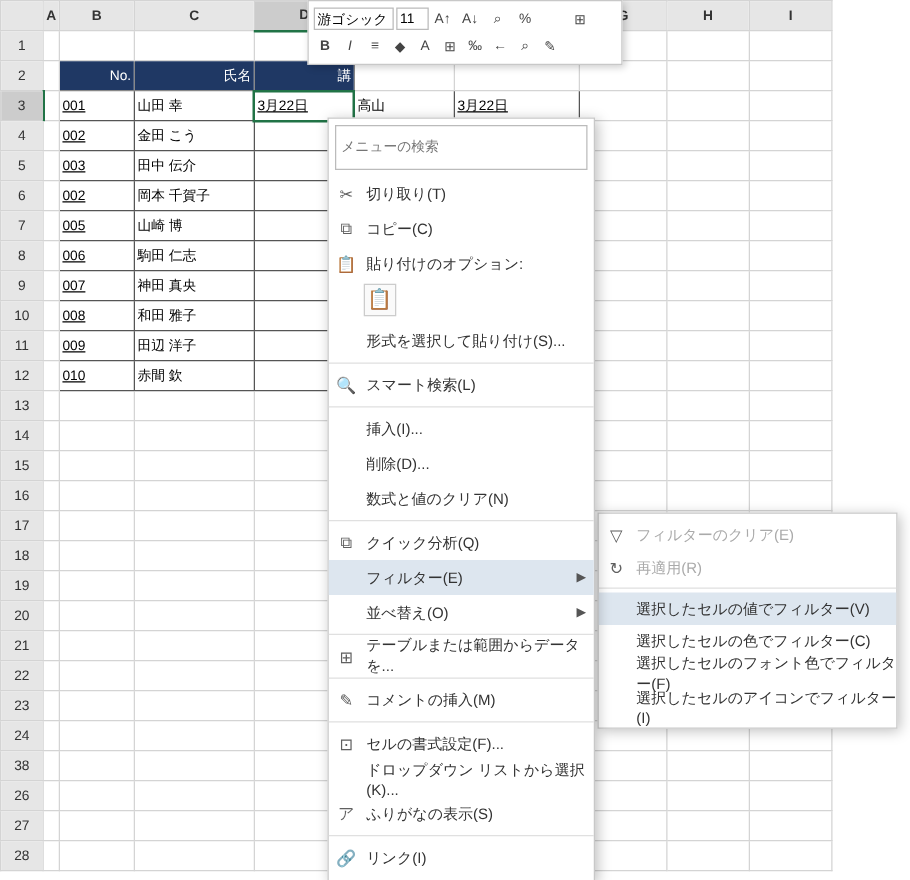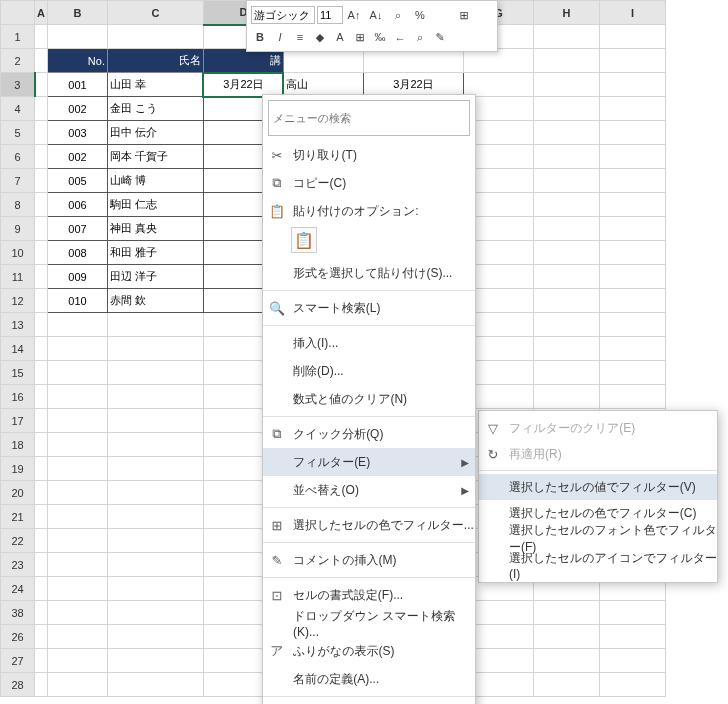--- a/index.html
+++ b/index.html
@@ -18,21 +18,21 @@
     .col-F { width: 100px; }
     .col-G { width: 70px; }
     .col-H { width: 66px; }
     .col-I { width: 66px; }
 
     .row-hdr.sel { background: #ccc; border-right: 2px solid #217346; }
     .col-hdr.sel { background: #ccc; border-bottom: 2px solid #217346; }
 
     .tbl-hdr { background: #1f3864; color: #fff; text-align: right; border: 1px solid #888; }
     .tbl-cell { border: 1px solid #555; }
-    .num { text-align: center; }
+    .num { text-align: left; text-decoration: underline; }
 
     .cell-sel { outline: 2px solid #217346; outline-offset: -1px; }
 
     .mini-toolbar {
       position: absolute; top: 0px; left: 246px; width: 252px;
       background: #fff; border: 1px solid #c8c8c8; box-shadow: 2px 2px 6px rgba(0,0,0,.2);
       padding: 3px 4px; z-index: 5;
     }
     .mini-toolbar .row { display: flex; align-items: center; gap: 2px; height: 22px; }
     .mini-toolbar input { border: 1px solid #bbb; font-size: 11px; height: 18px; }
@@ -499,41 +499,38 @@
       <span>フィルター(E)</span>
       <span class="ctx-arrow">▶</span>
     </div>
     <div class="ctx-item ">
       <span>並べ替え(O)</span>
       <span class="ctx-arrow">▶</span>
     </div>
     <div class="ctx-sep"></div>
     <div class="ctx-item ">
       <span class="ctx-ico">⊞</span>
-      <span>選択したセルの色でフィルター...</span>
+      <span>テーブルまたは範囲からデータを...</span>
     </div>
     <div class="ctx-sep"></div>
     <div class="ctx-item ">
       <span class="ctx-ico">✎</span>
       <span>コメントの挿入(M)</span>
     </div>
     <div class="ctx-sep"></div>
     <div class="ctx-item ">
       <span class="ctx-ico">⊡</span>
       <span>セルの書式設定(F)...</span>
     </div>
     <div class="ctx-item ">
-      <span>ドロップダウン スマート検索(K)...</span>
+      <span>ドロップダウン リストから選択(K)...</span>
     </div>
     <div class="ctx-item ">
       <span class="ctx-ico">ア</span>
       <span>ふりがなの表示(S)</span>
-    </div>
-    <div class="ctx-item ">
-      <span>名前の定義(A)...</span>
     </div>
     <div class="ctx-sep"></div>
     <div class="ctx-item ">
       <span class="ctx-ico">🔗</span>
       <span>リンク(I)</span>
     </div>
   </div>
 <div class="sub-menu" id="sub">
     <div class="ctx-item disabled ">
       <span class="ctx-ico">▽</span>

